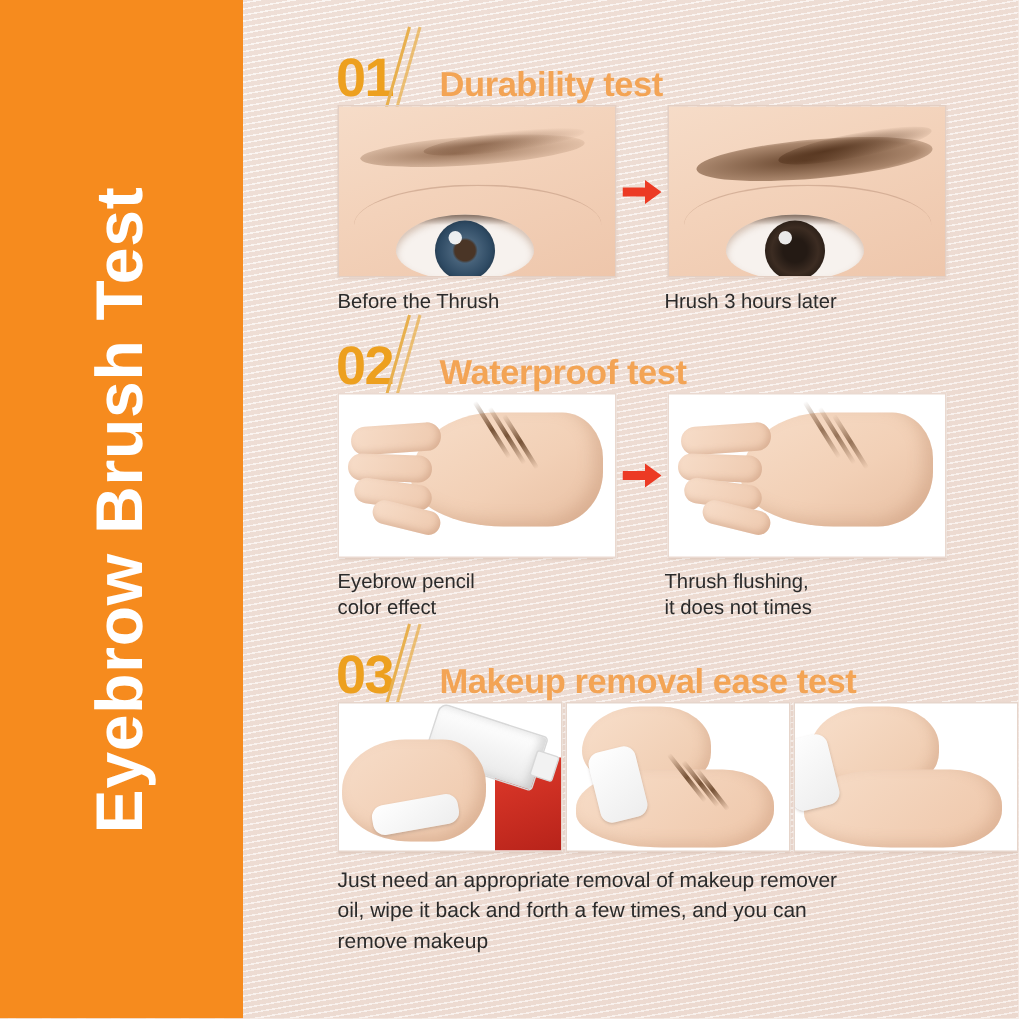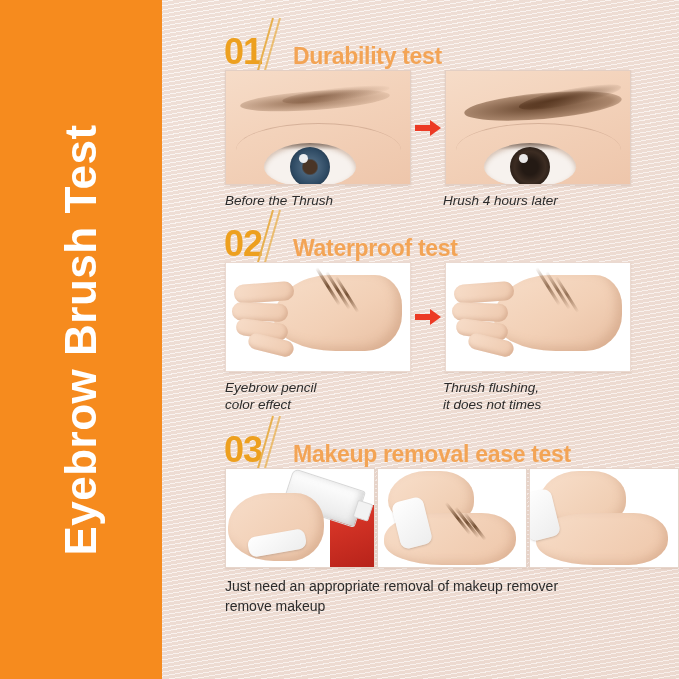--- a/index.html
+++ b/index.html
@@ -217,21 +217,21 @@
   .hand-low{
     position:absolute;left:6px;top:44px;width:132px;height:52px;
     background:linear-gradient(140deg,#f7ddc8,#eec6a9);
     border-radius:40% 26% 30% 44%/50% 46% 48% 44%;
     box-shadow:inset -5px -3px 9px rgba(190,140,110,.32);
   }
   .s-m1{left:60px;top:48px;width:40px;height:3px;transform:rotate(52deg);}
   .s-m2{left:70px;top:52px;width:38px;height:3px;transform:rotate(52deg);}
   .s-m3{left:80px;top:56px;width:34px;height:3px;transform:rotate(52deg);}
 
-  .caps-row{display:flex;padding-left:63px;font-style:italic;}
+  .caps-row{display:flex;padding-left:63px;}
   .cap-cell{width:184px;}
   .cap-gap{width:34px;}
 </style>
 </head>
 <body>
 
 <div id="page">
 
   <div id="banner">
     <div id="banner-text">Eyebrow Brush Test</div>
@@ -272,21 +272,21 @@
           <div class="eyeball">
             <div class="lashline"></div>
             <div class="iris iris-dark"></div>
           </div>
         </div>
       </div>
 
       <div class="caps-row" style="margin-top:7px;">
         <div class="cap-cell cap">Before the Thrush</div>
         <div class="cap-gap"></div>
-        <div class="cap-cell cap">Hrush 4 hours later</div>
+        <div class="cap-cell cap">Hrush 3 hours later</div>
       </div>
     </div>
 
     <div class="section" id="sec2">
       <div class="sec-head">
         <span class="sec-num">02</span>
         <span class="sec-slash"></span>
         <span class="sec-title">Waterproof test</span>
       </div>
 
@@ -363,18 +363,19 @@
 
         <div class="tri">
           <div class="hand-top"></div>
           <div class="hand-low"></div>
           <div class="pad pad-b" style="left:-6px;top:22px;"></div>
         </div>
       </div>
 
       <div style="padding-left:63px;margin-top:8px;">
         <div class="cap" style="font-size:14px;line-height:1.45;">Just need an appropriate removal of makeup remover</div>
+        <div class="cap" style="font-size:14px;line-height:1.45;">oil, wipe it back and forth a few times, and you can</div>
         <div class="cap" style="font-size:14px;line-height:1.45;">remove makeup</div>
       </div>
     </div>
 
   </div>
 </div>
 
 </body></html>

